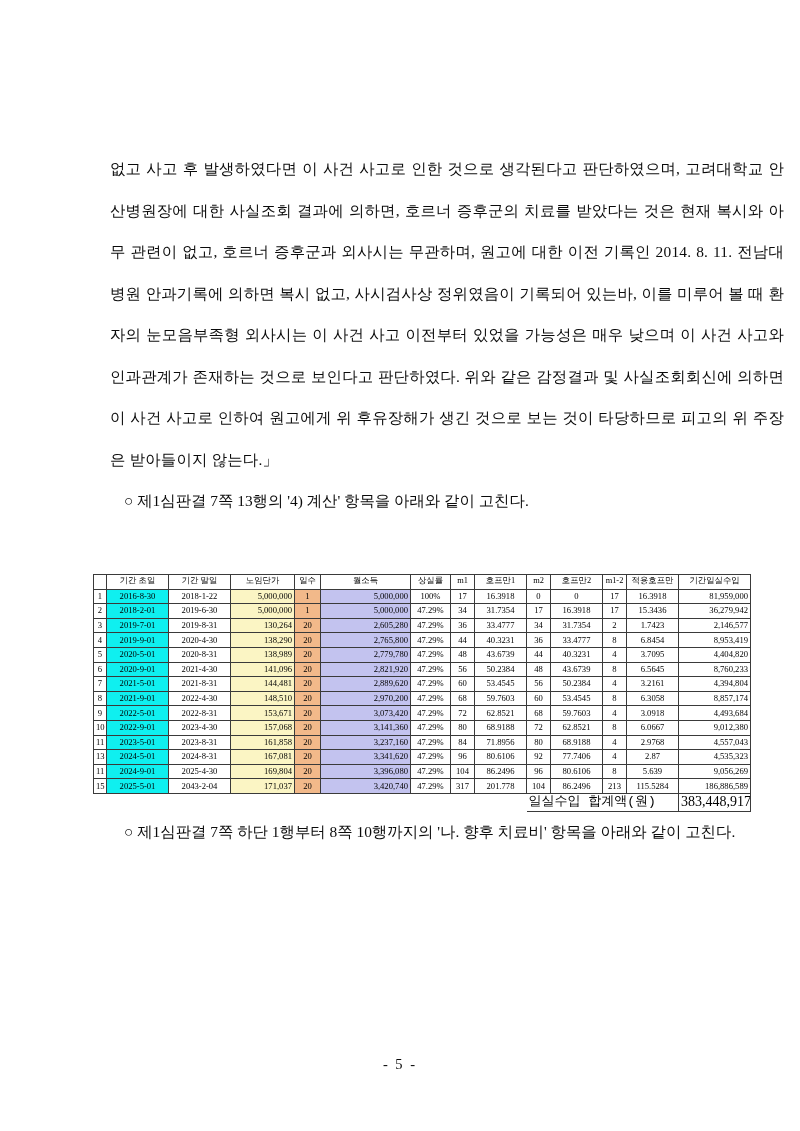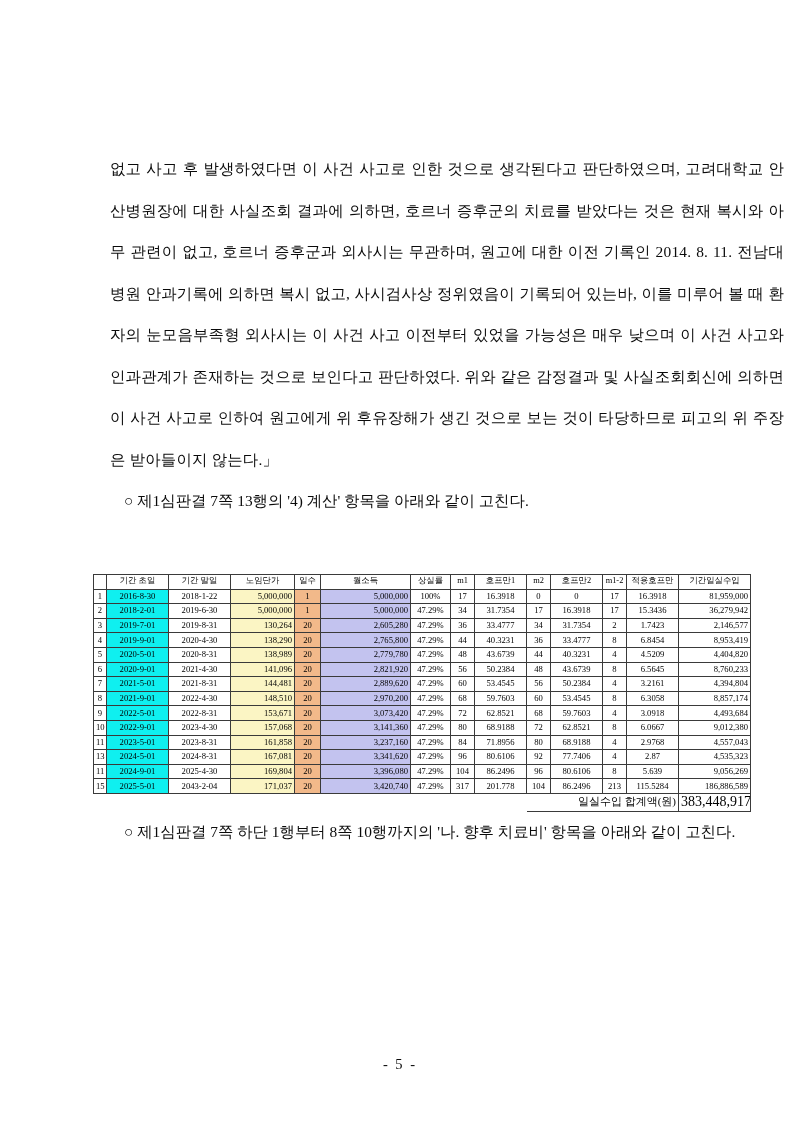--- a/index.html
+++ b/index.html
@@ -125,26 +125,27 @@
   
   .c-start, .c-wage, .c-days, .c-inc { border-left-color:#2b2b5a; border-right-color:#2b2b5a; }
 
   table.calc tbody tr:first-child td { border-top-color:#2b2b5a; }
 
   .sum-row td {
     border: 1px solid #3a3a3a;
     height: 15px;
   }
   .sum-label {
-    text-align: right;
+    text-align: left;
     padding-right: 4px;
-    font-size: 11px;
+    font-size: 13px;
     border-left: none !important;
     border-bottom: 1px solid #3a3a3a;
     border-top: 1px solid #3a3a3a;
+    font-family: Liberation Mono, monospace;
   }
   .sum-blank {
     border: none !important;
     background: transparent;
   }
   .sum-value {
     text-align: right;
     font-size: 14px;
   }
 
@@ -275,21 +276,21 @@
             <td class="c-end">2020-8-31</td>
             <td class="c-wage fill-yellow">138,989</td>
             <td class="c-days fill-orange">20</td>
             <td class="c-inc fill-lavender">2,779,780</td>
             <td class="c-rate">47.29%</td>
             <td class="c-m1">48</td>
             <td class="c-h1">43.6739</td>
             <td class="c-m2">44</td>
             <td class="c-h2">40.3231</td>
             <td class="c-md">4</td>
-            <td class="c-hap">4.5209</td>
+            <td class="c-hap">3.7095</td>
             <td class="c-total">4,404,820</td>
           </tr>
           <tr>
             <td class="c-idx">6</td>
             <td class="c-start fill-cyan">2020-9-01</td>
             <td class="c-end">2021-4-30</td>
             <td class="c-wage fill-yellow">141,096</td>
             <td class="c-days fill-orange">20</td>
             <td class="c-inc fill-lavender">2,821,920</td>
             <td class="c-rate">47.29%</td>

